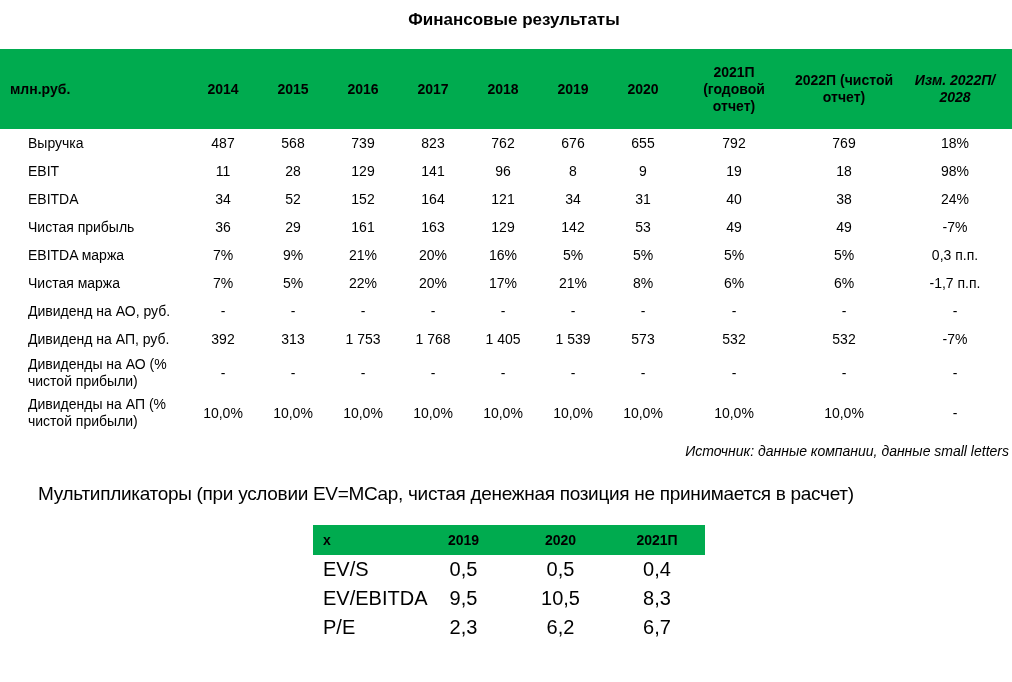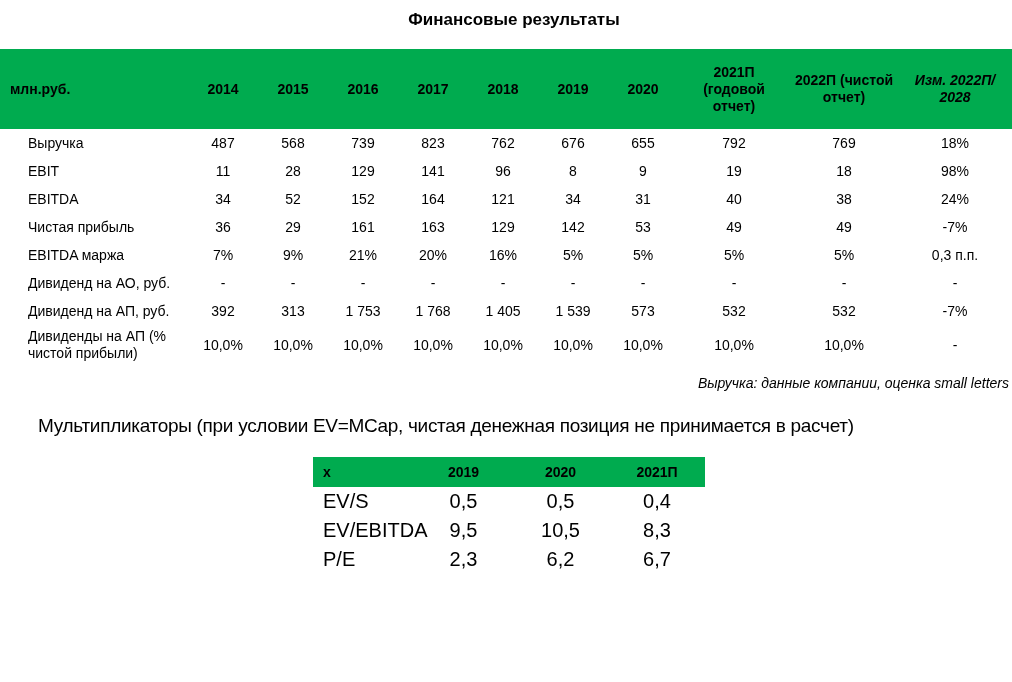--- a/index.html
+++ b/index.html
@@ -174,20 +174,33 @@
         <td>9%</td>
         <td>21%</td>
         <td>20%</td>
         <td>16%</td>
         <td>5%</td>
         <td>5%</td>
         <td>5%</td>
         <td>5%</td>
         <td>0,3 п.п.</td>
       </tr>
+      <tr class="">
+        <td class="row-label">Чистая маржа</td>
+        <td>7%</td>
+        <td>5%</td>
+        <td>22%</td>
+        <td>20%</td>
+        <td>17%</td>
+        <td>21%</td>
+        <td>8%</td>
+        <td>6%</td>
+        <td>6%</td>
+        <td>-1,7 п.п.</td>
+      </tr>
       <tr class="bold ">
         <td class="row-label">Дивиденд на АО, руб.</td>
         <td>-</td>
         <td>-</td>
         <td>-</td>
         <td>-</td>
         <td>-</td>
         <td>-</td>
         <td>-</td>
         <td>-</td>
@@ -201,36 +214,49 @@
         <td>1 753</td>
         <td>1 768</td>
         <td>1 405</td>
         <td>1 539</td>
         <td>573</td>
         <td>532</td>
         <td>532</td>
         <td>-7%</td>
       </tr>
       <tr class="bold tall">
+        <td class="row-label">Дивиденды на АО (% чистой прибыли)</td>
+        <td>-</td>
+        <td>-</td>
+        <td>-</td>
+        <td>-</td>
+        <td>-</td>
+        <td>-</td>
+        <td>-</td>
+        <td>-</td>
+        <td>-</td>
+        <td>-</td>
+      </tr>
+      <tr class="bold tall">
         <td class="row-label">Дивиденды на АП (% чистой прибыли)</td>
         <td>10,0%</td>
         <td>10,0%</td>
         <td>10,0%</td>
         <td>10,0%</td>
         <td>10,0%</td>
         <td>10,0%</td>
         <td>10,0%</td>
         <td>10,0%</td>
         <td>10,0%</td>
         <td>-</td>
       </tr>
     </tbody>
 </table>
 
-<div class="source-note">Выручка: данные компании, оценка small letters</div>
+<div class="source-note">Источник: данные компании, данные small letters</div>
 
 <div class="mult-heading">Мультипликаторы (при условии EV=MCap, чистая денежная позиция не принимается в расчет)</div>
 
 <table id="mult-table">
   <colgroup>
     <col style="width:102px">
       <col style="width:97px">
       <col style="width:97px">
       <col style="width:96px">
   </colgroup>

